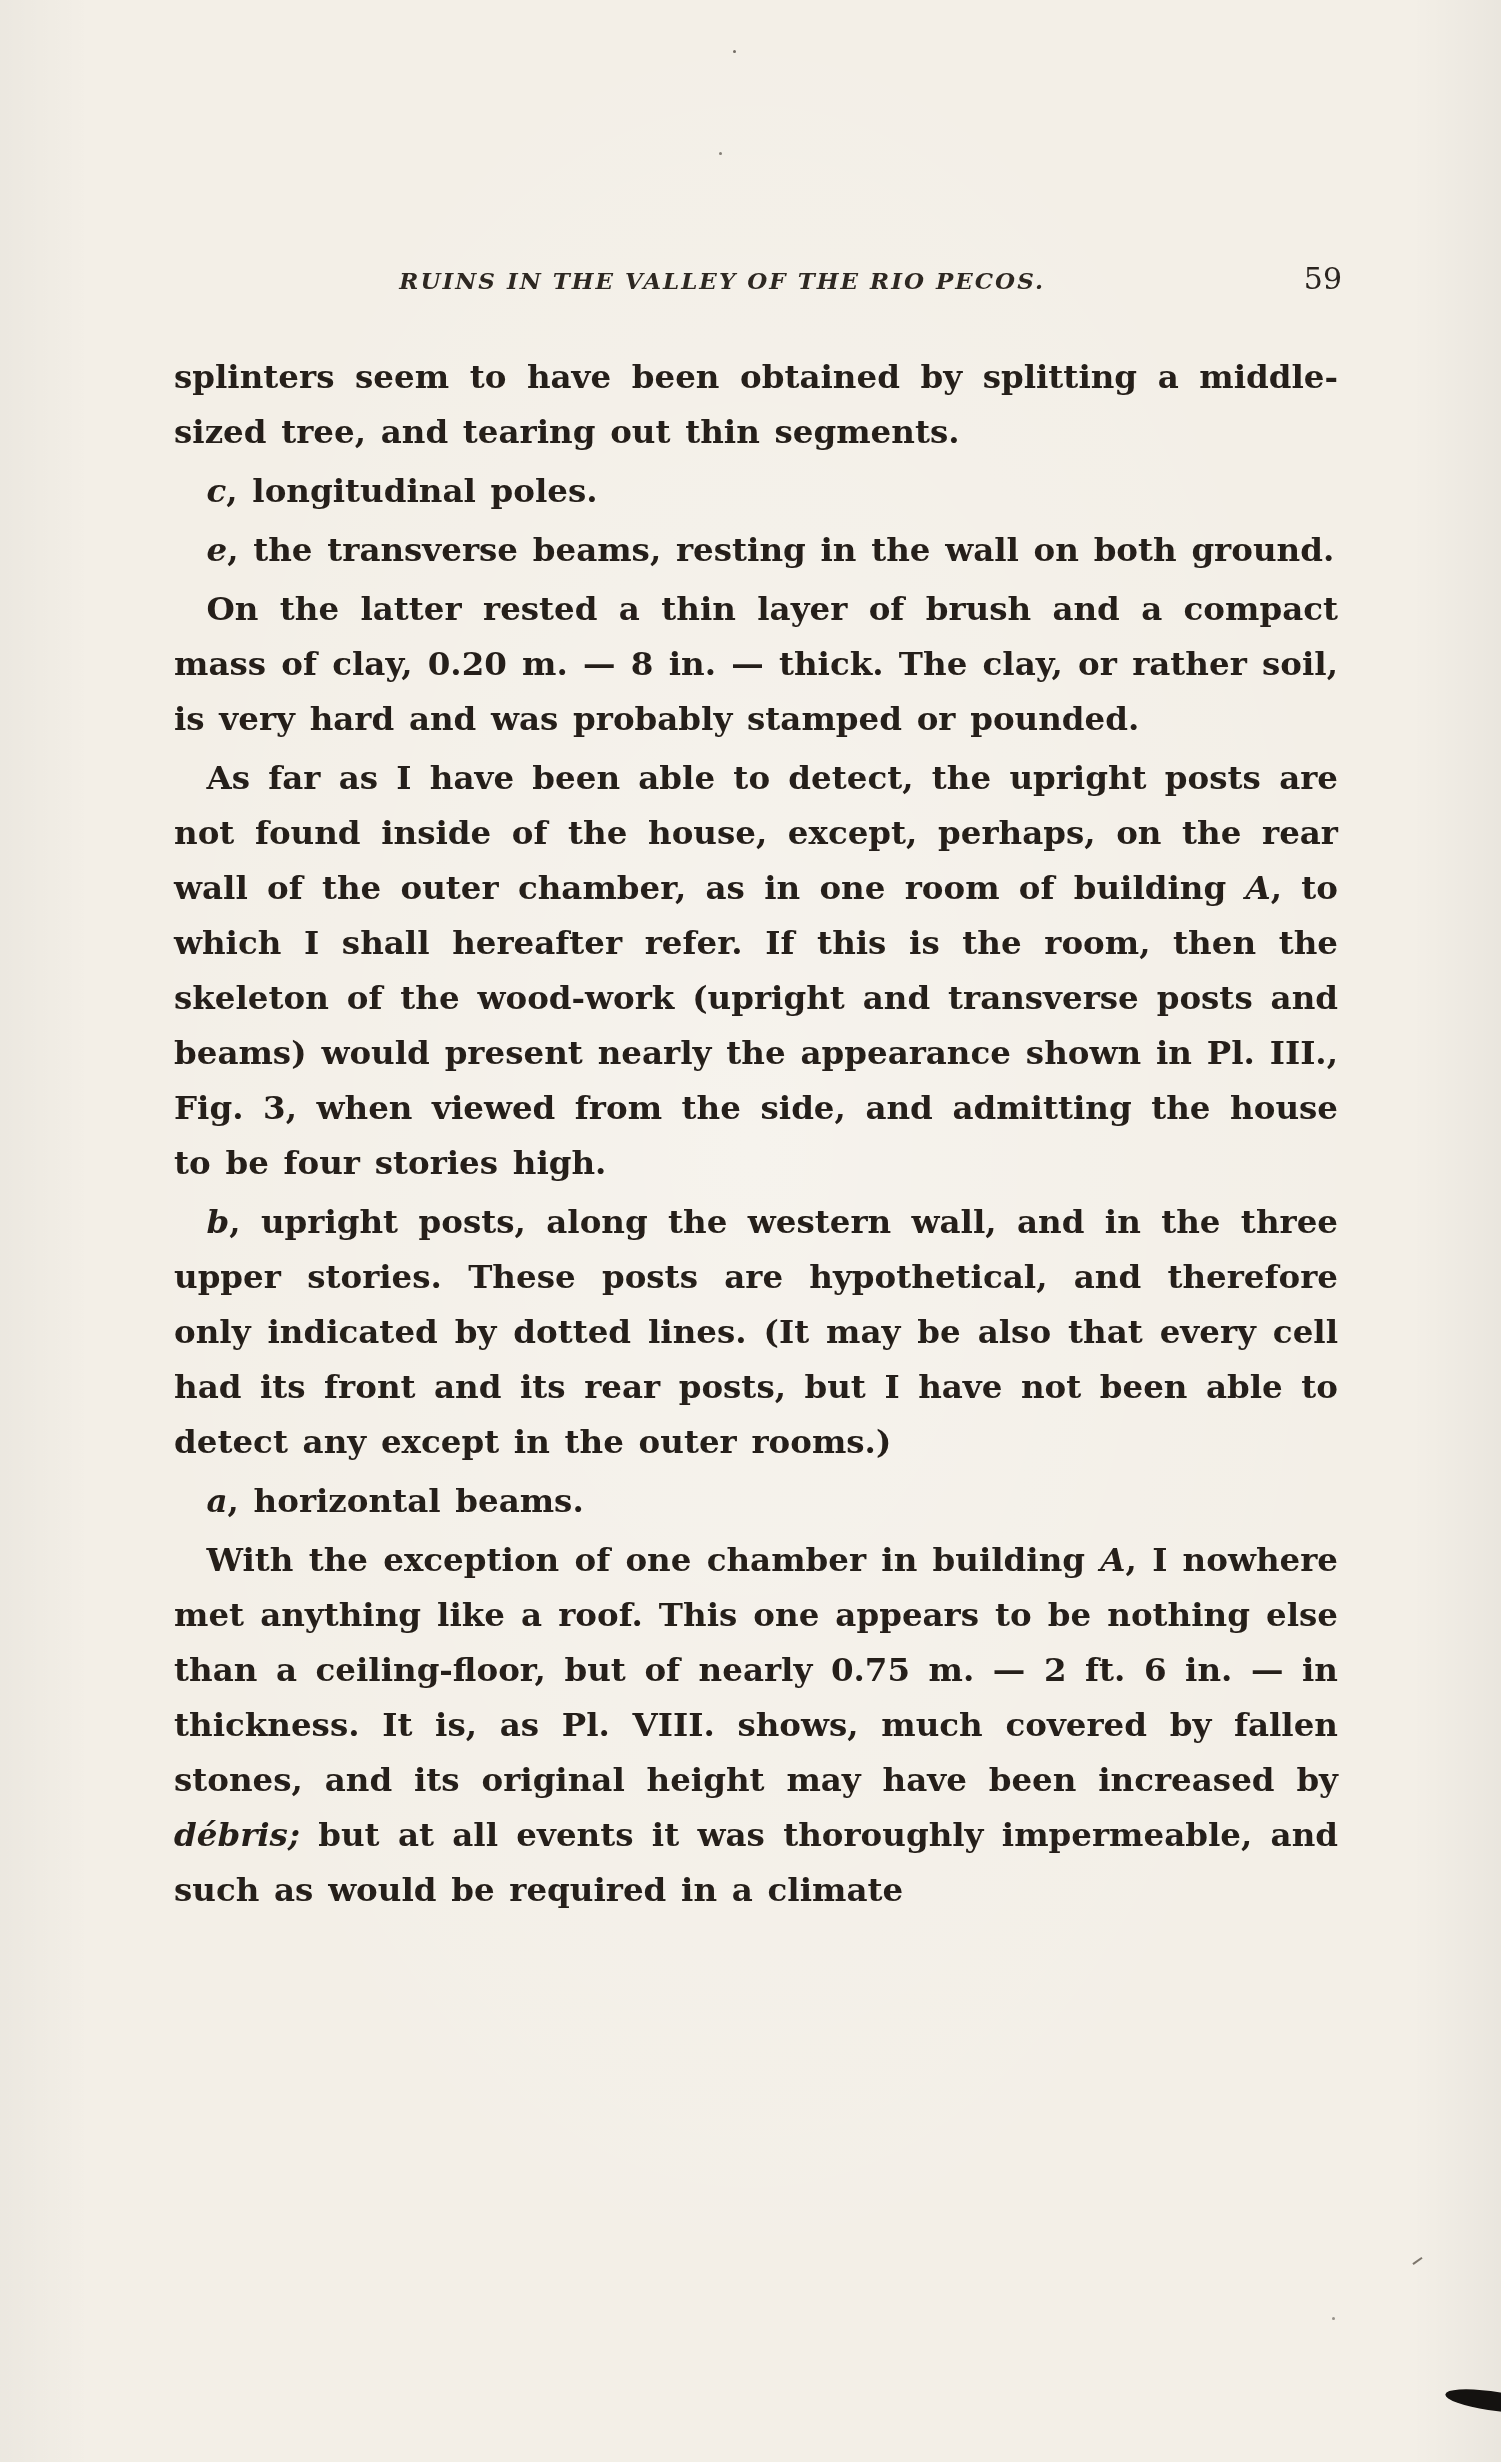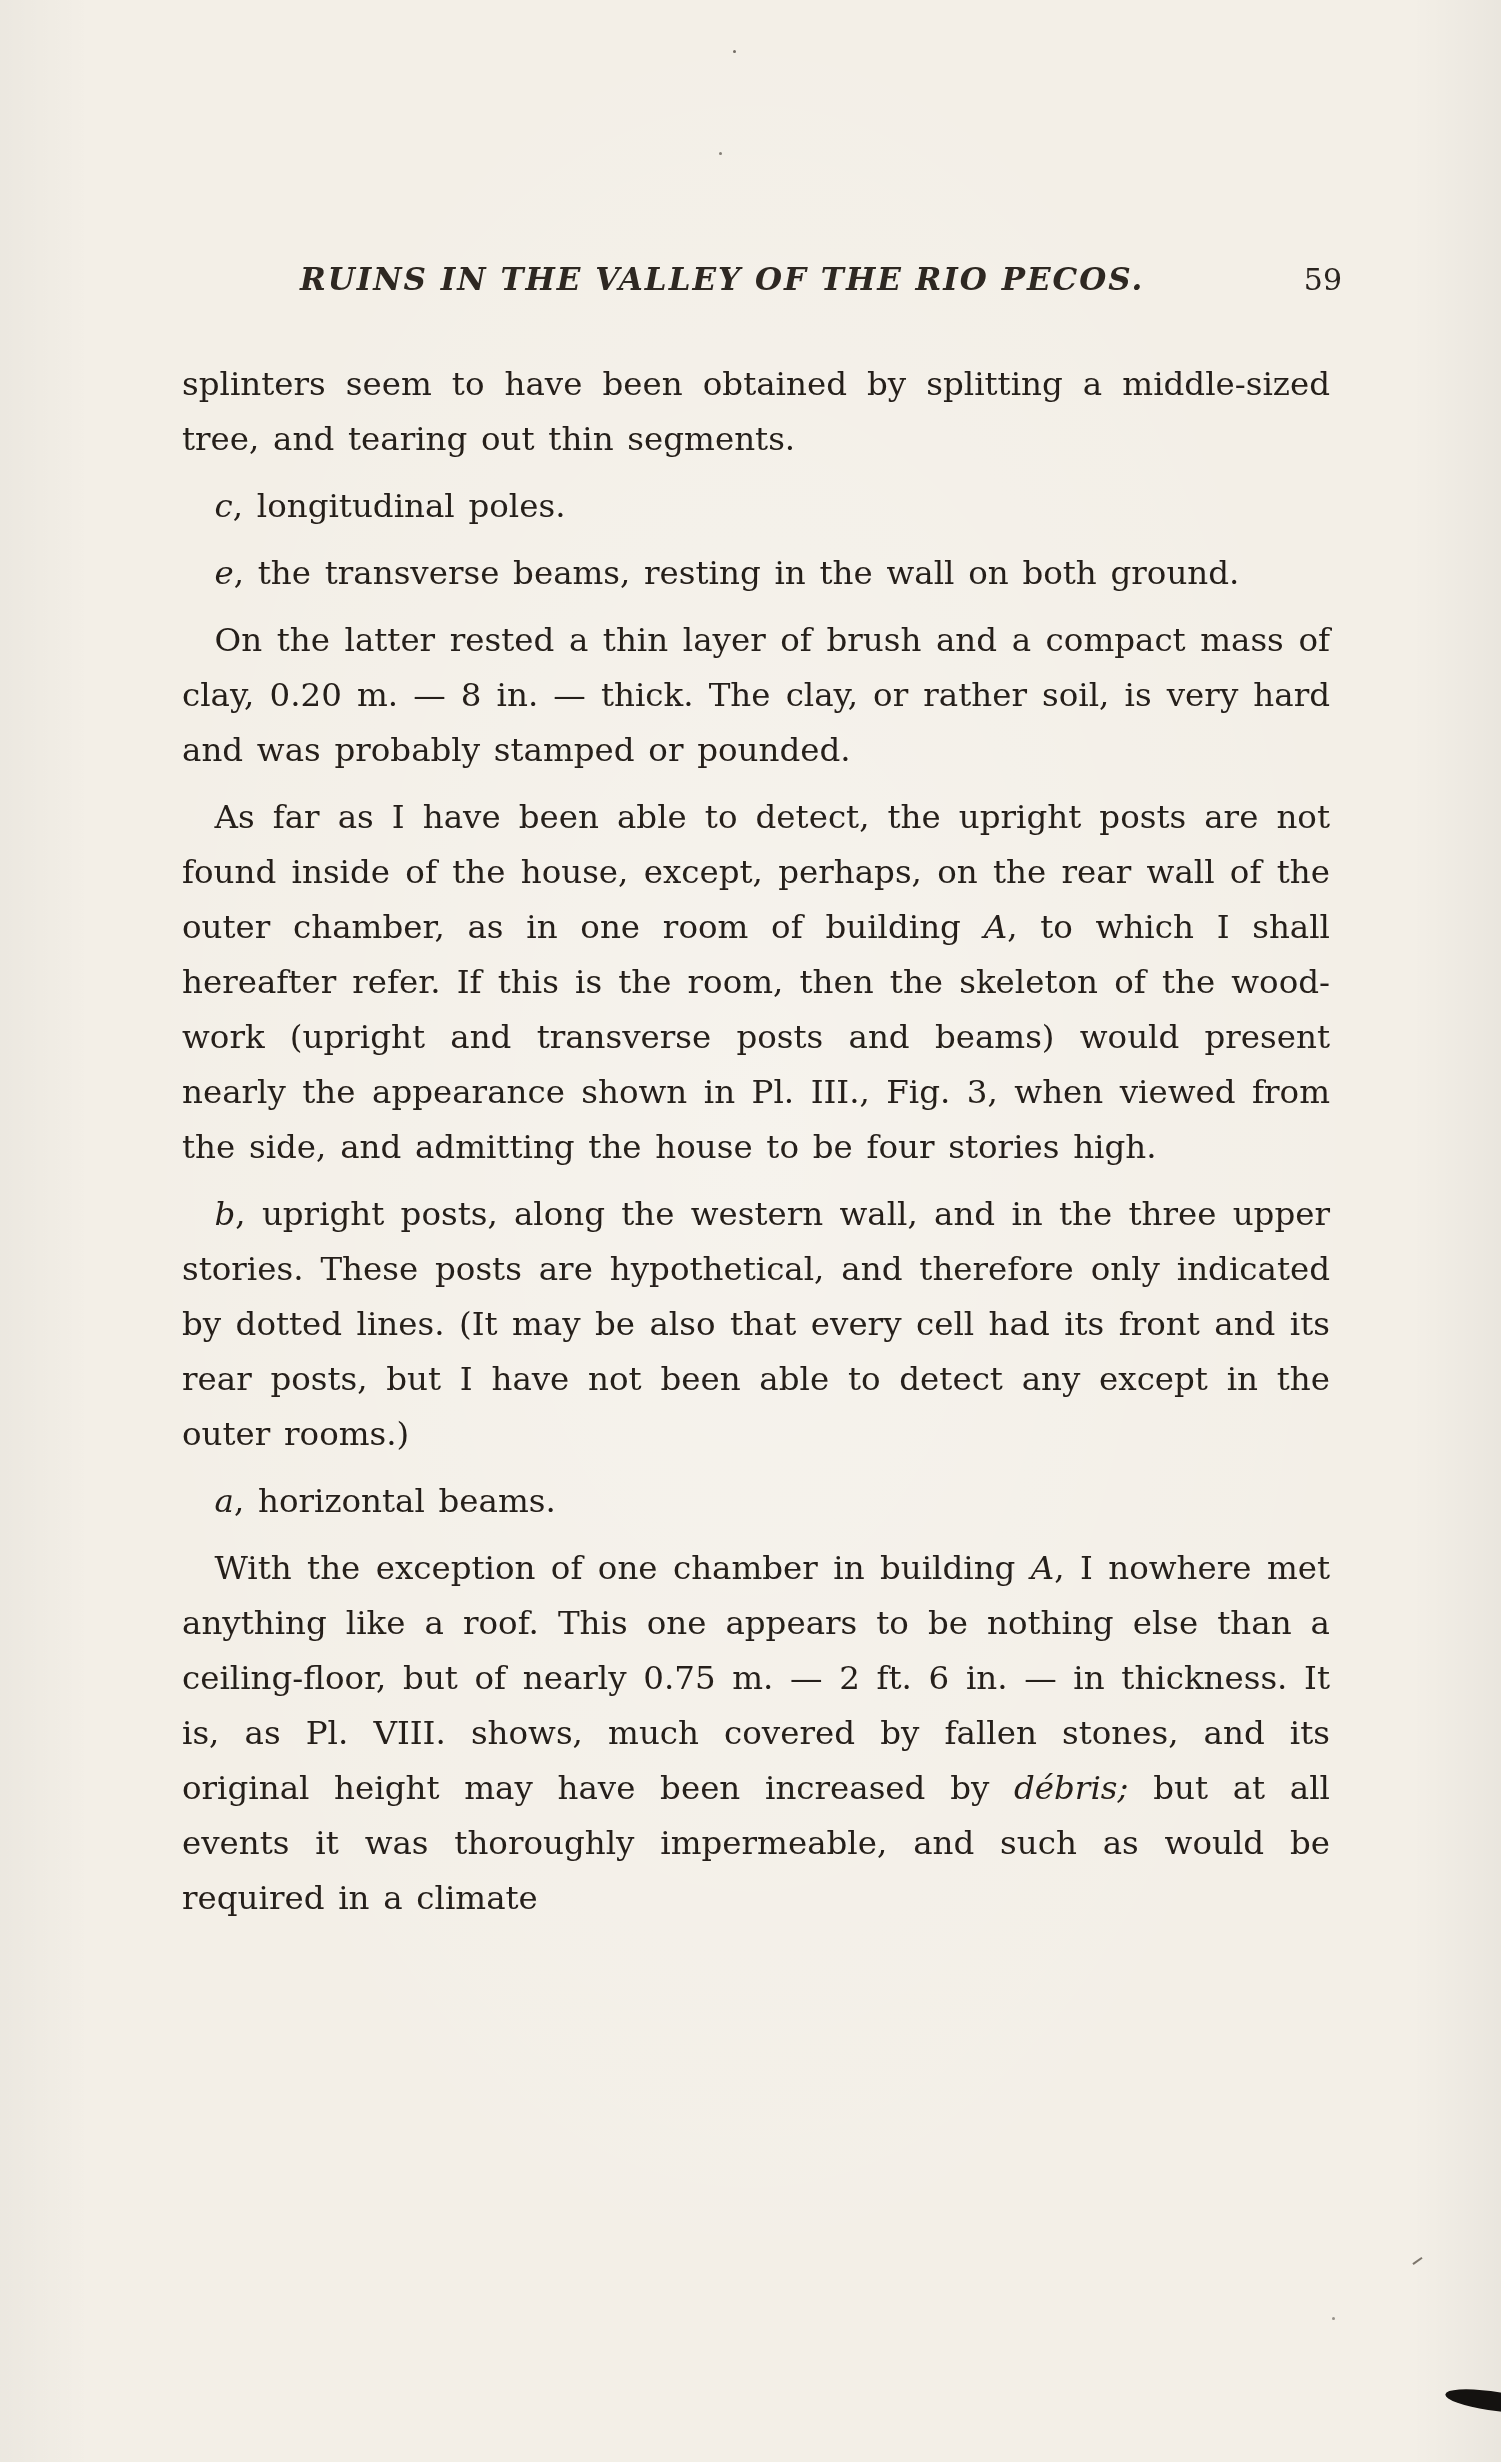--- a/index.html
+++ b/index.html
@@ -32,21 +32,21 @@
     left: 170px;
     width: 1172px;
     display: flex;
     align-items: baseline;
   }
   .running-title {
     flex: 1;
     text-align: center;
     font-style: italic;
     font-weight: 600;
-    font-size: 31px;
+    font-size: 23px;
     letter-spacing: 2px;
     color: #2e2822;
     white-space: nowrap;
   }
   .page-number {
     font-size: 30px;
     font-weight: 400;
     color: #2a241f;
     padding-left: 29.5px;
   }
@@ -56,21 +56,22 @@
     top: 345px;
     left: 170px;
     width: 1172px;
     font-size: 32.5px;
     line-height: 55px;
     text-align: justify;
     word-spacing: 3.4px;
     color: #251f1a;
   }
   .page-body p {
-    margin: 12px;
+    margin: 4px;
+    font-weight: bold;
   }
   .page-body p.indent {
     text-indent: 32.5px;
   }
   .page-body i {
     font-style: italic;
   }
 
   .scan-speck {
     position: absolute;

